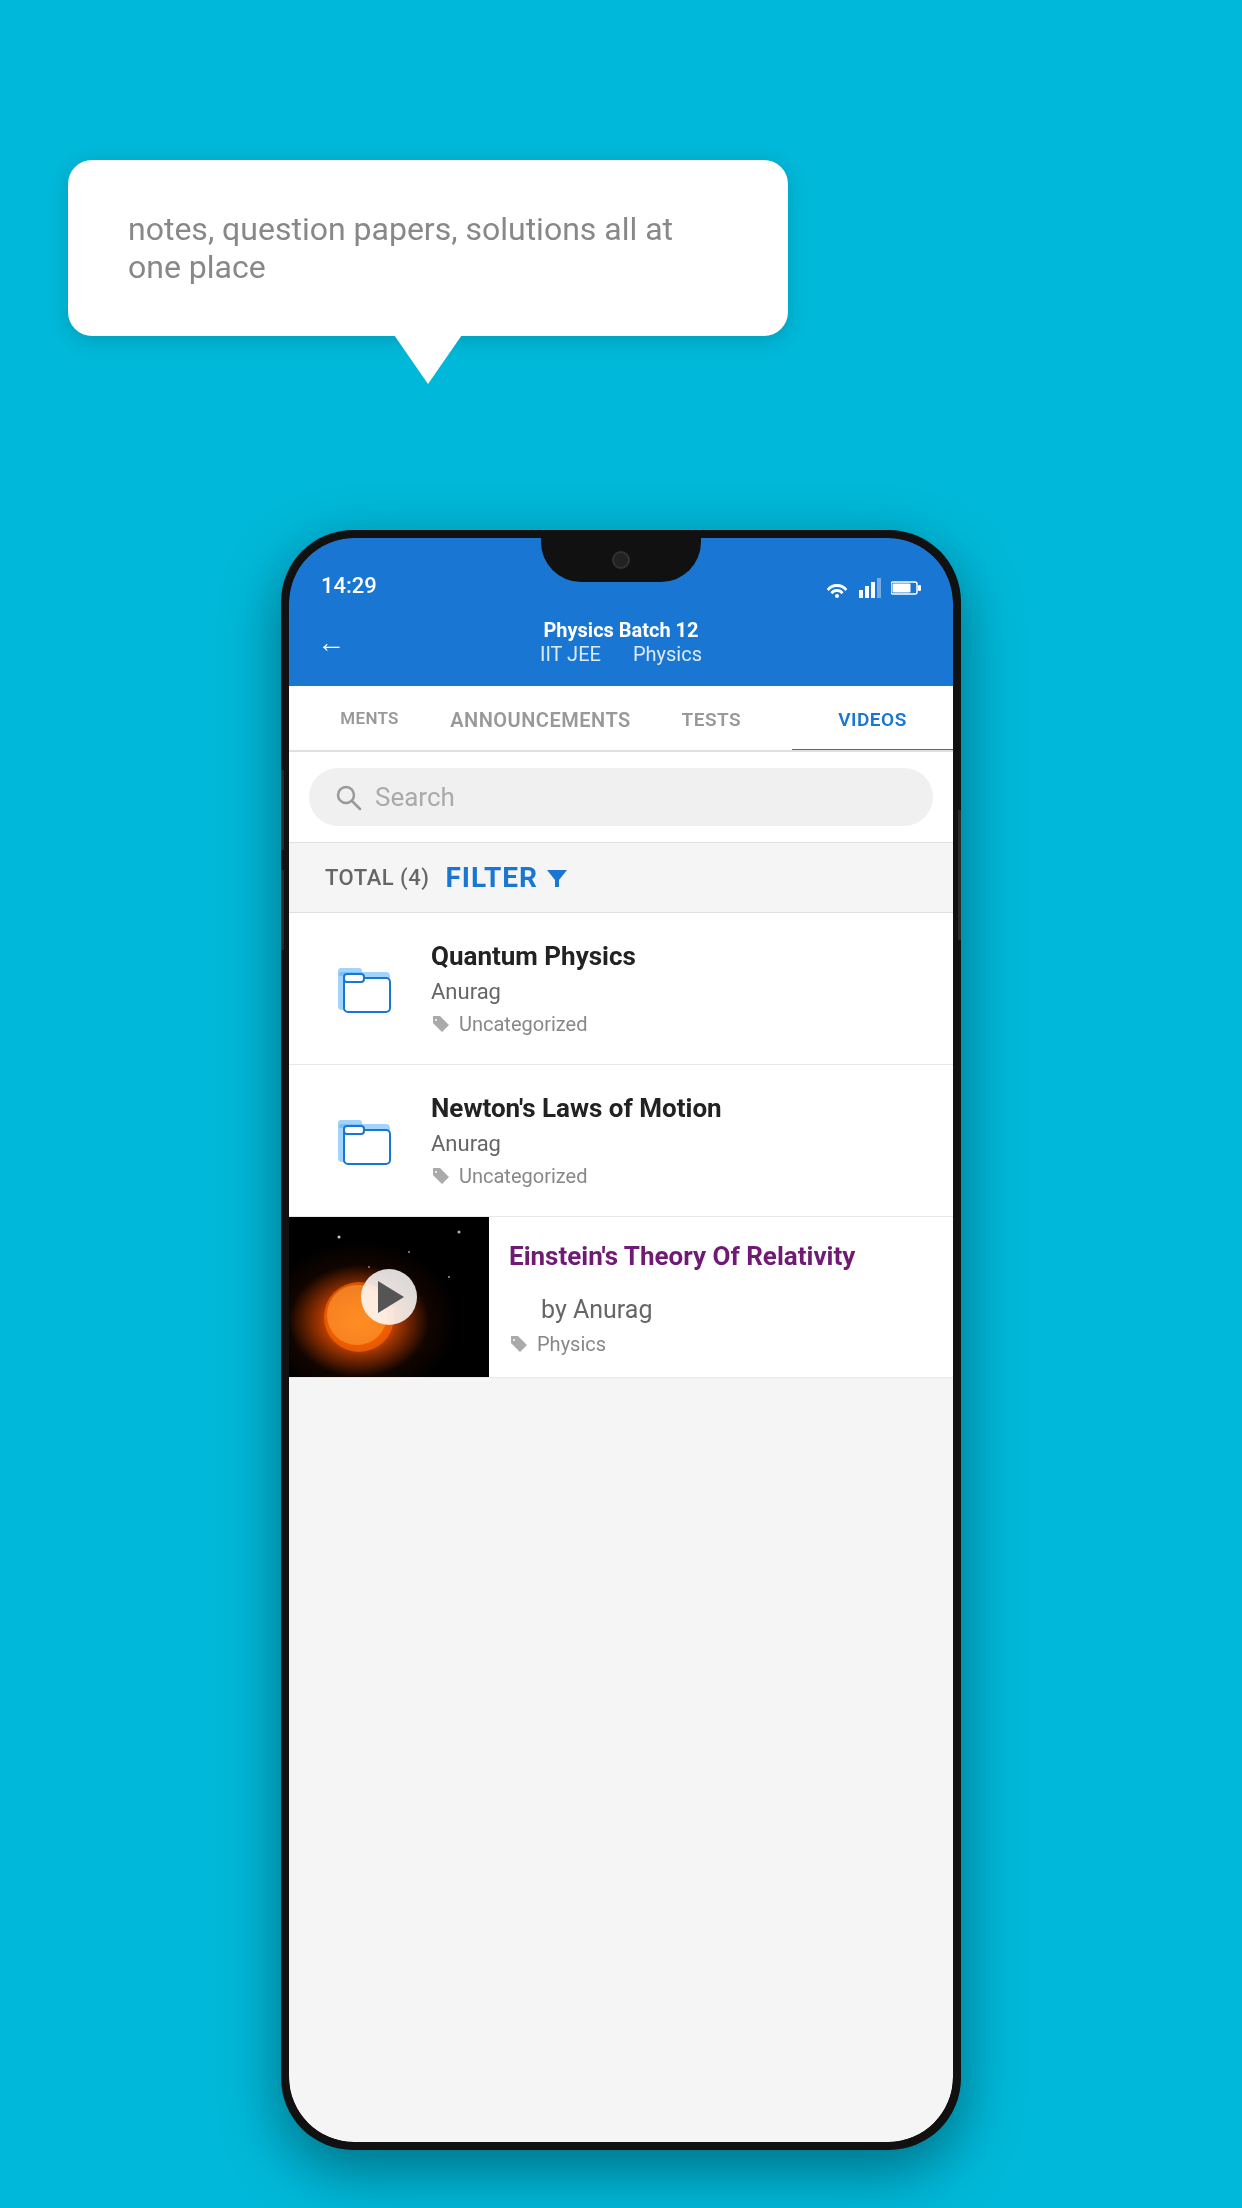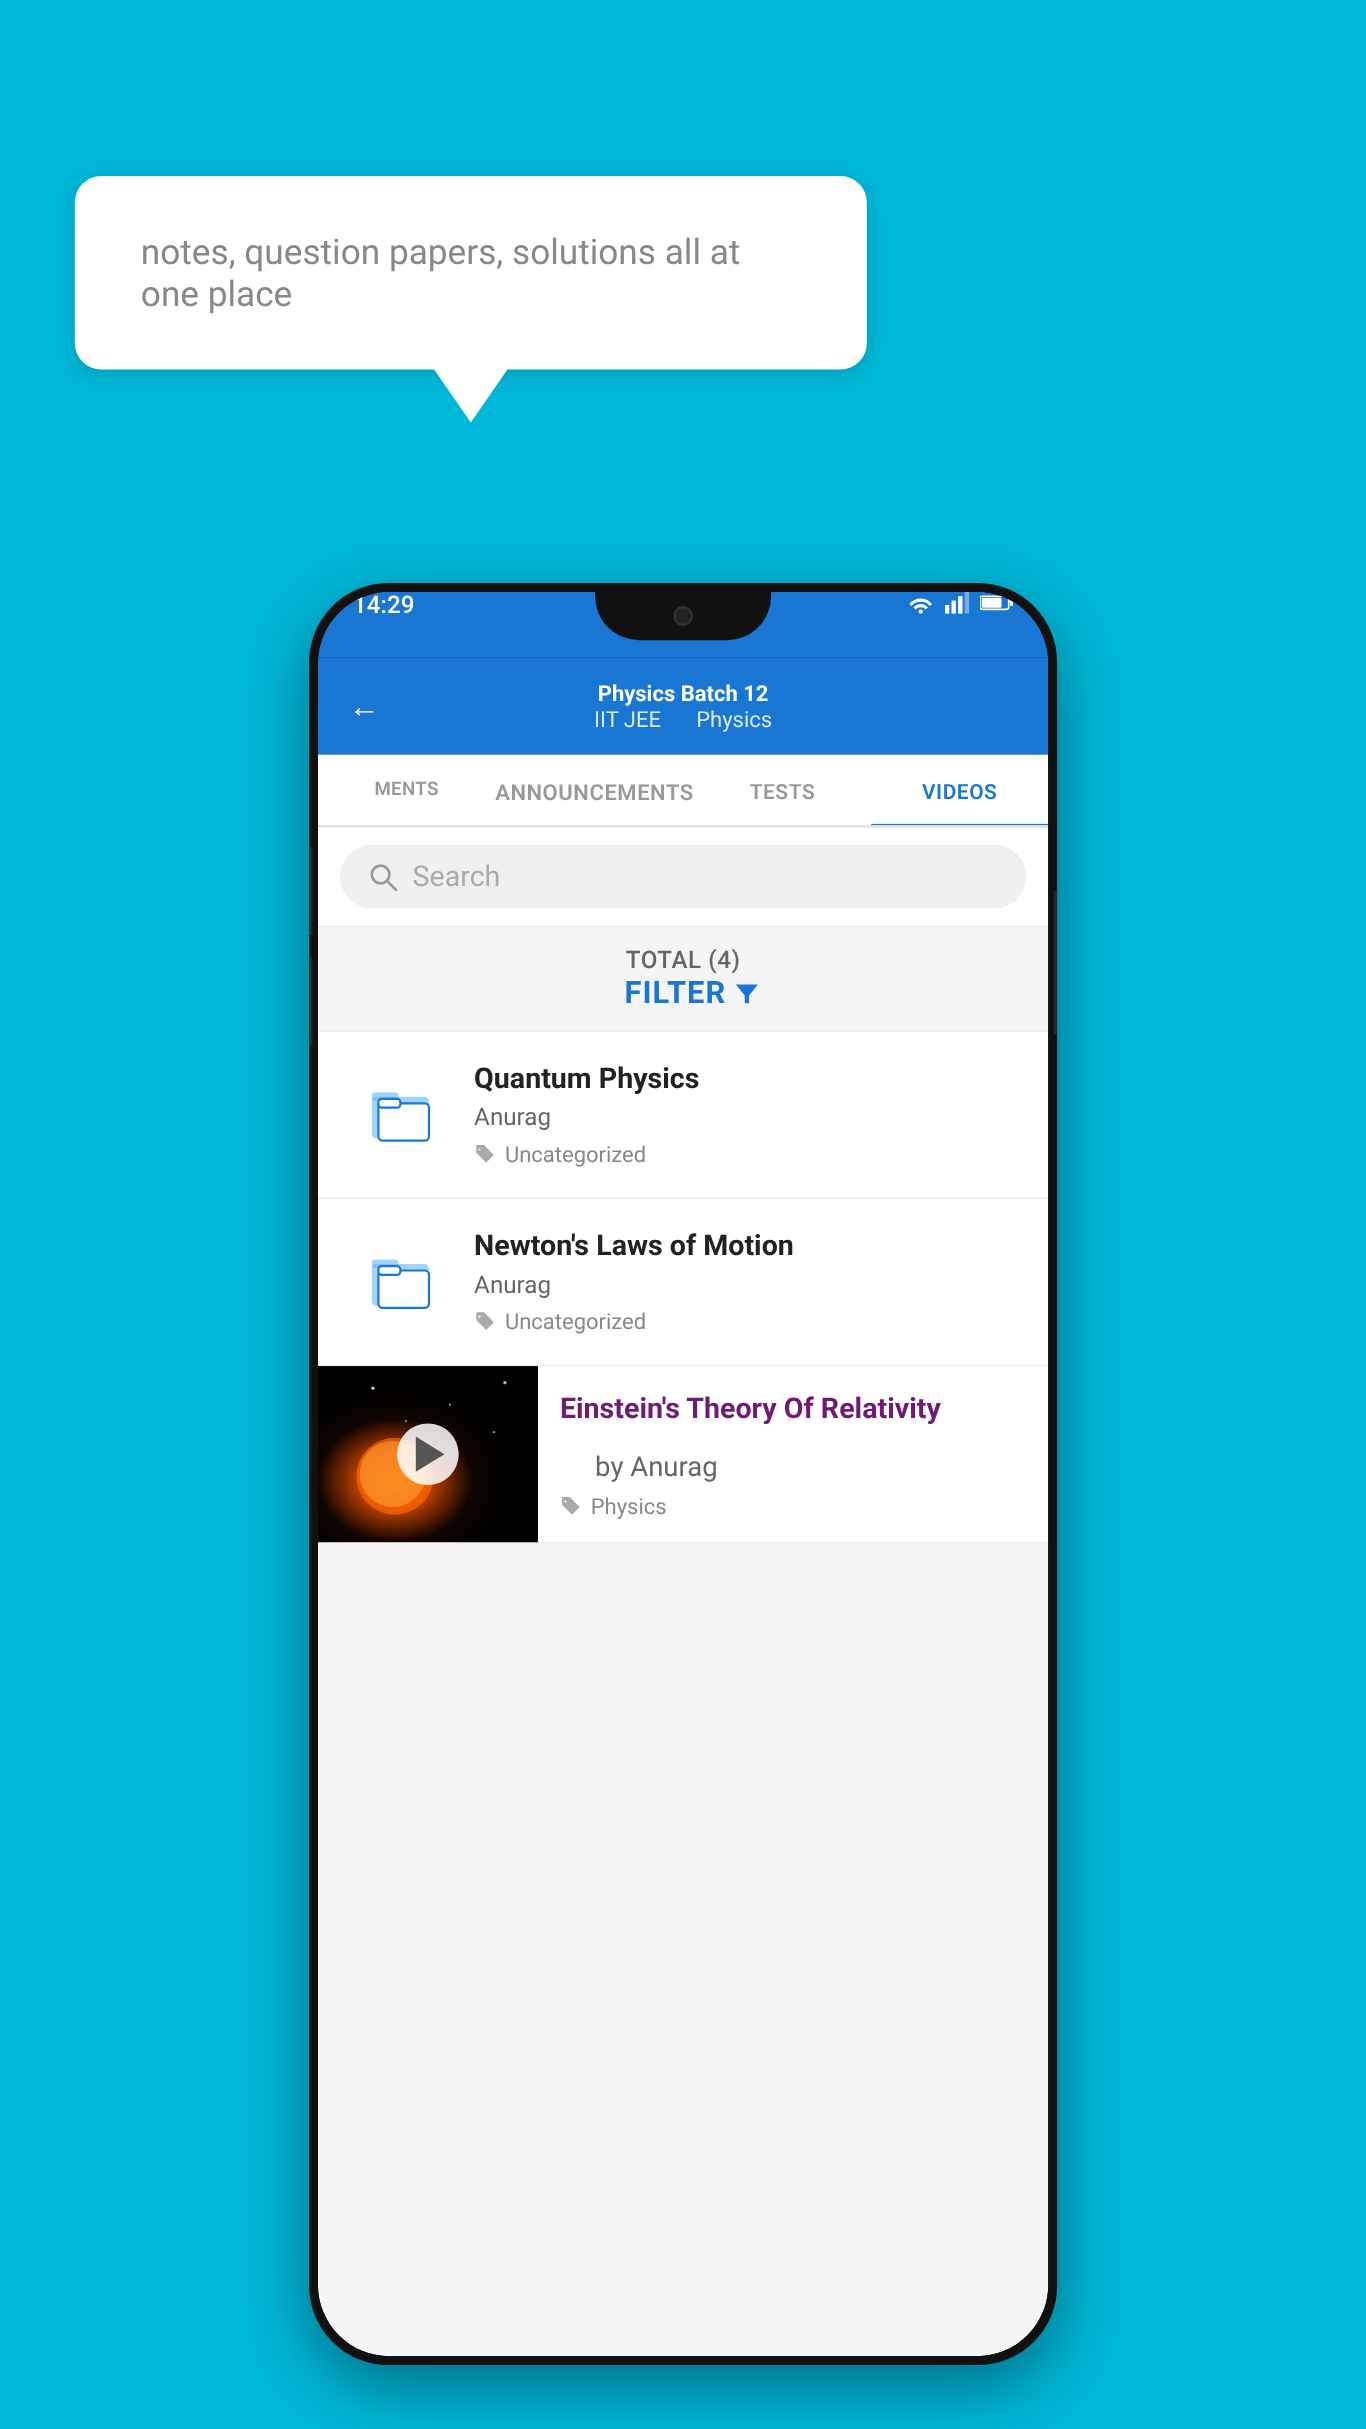--- a/index.html
+++ b/index.html
@@ -75,21 +75,21 @@
       background: #1a1a1a;
       border-radius: 65px;
       overflow: hidden;
     }
 
     
     .status-bar {
       background: #1976d2;
       height: 60px;
       display: flex;
-      align-items: flex-start;
+      align-items: flex-end;
       justify-content: space-between;
       padding: 0 32px;
       position: relative;
     }
 
     
     .notch {
       position: absolute;
       top: 0;
       left: 50%;
@@ -213,26 +213,25 @@
     }
 
     .search-text {
       color: #aaa;
       font-size: 26px;
     }
 
     
     .filter-bar {
       background: #f5f5f5;
-      padding: 18px 24px;
-      display: flex;
-      align-items: center;
-      justify-content: flex-end;
+      padding: 18px 36px;
+      display: flex;
+      align-items: center;
+      justify-content: flex-start;
       border-bottom: 1px solid #e0e0e0;
-      flex-direction: column;
     }
 
     .total-text {
       color: #666;
       font-size: 22px;
       font-weight: 500;
       letter-spacing: 0.5px;
     }
 
     .filter-btn {

